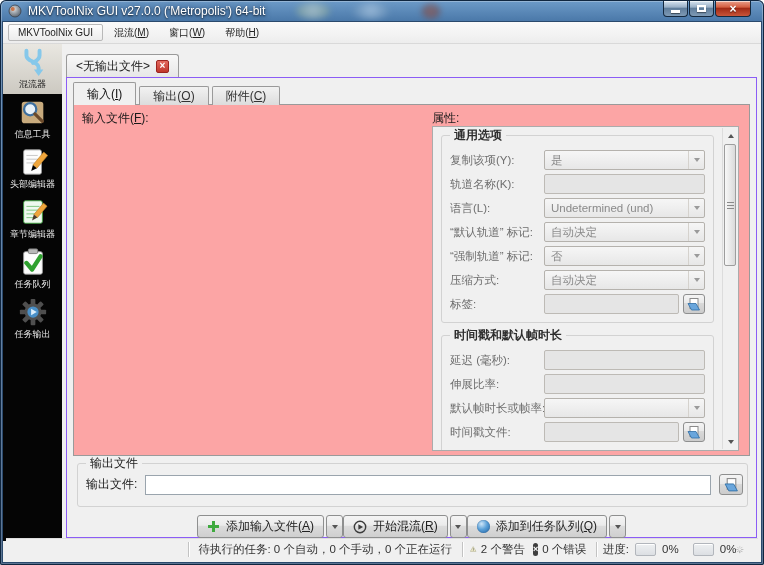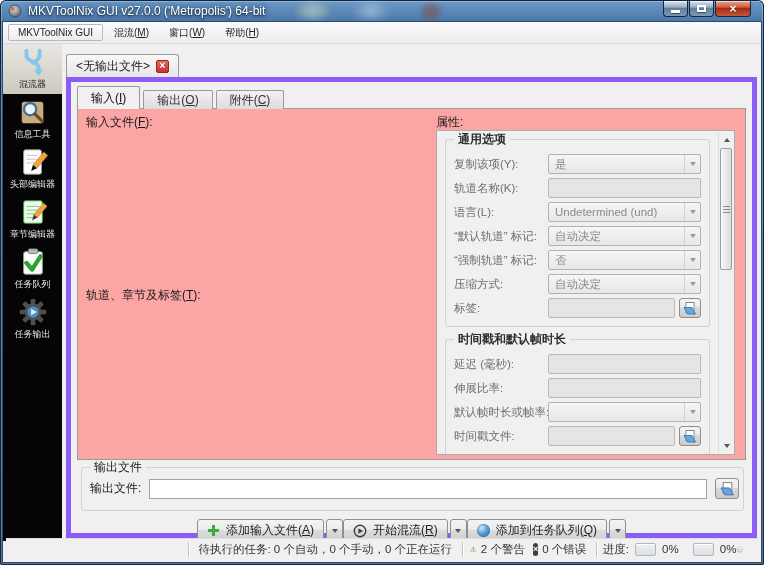--- a/index.html
+++ b/index.html
@@ -37,21 +37,21 @@
   .side-icon{width:30px;height:30px;display:block;}
   
   .main{position:absolute;left:59px;top:22px;right:0;bottom:21px;background:#f0f0f0;}
   .doc-tabbar{position:absolute;left:4px;top:10px;height:23px;display:flex;}
   .doc-tab{display:flex;align-items:center;gap:6px;padding:0 9px;font-size:12px;color:#222;
     border:1px solid #9a9a9a;border-bottom:none;border-radius:3px 3px 0 0;
     background:linear-gradient(#f8f8f8,#e7e7e7);}
   .tab-close{width:13px;height:13px;border-radius:2px;border:1px solid #9c2420;
     background:linear-gradient(#e4695f,#c0372c);color:#fff;font-size:10px;font-weight:bold;
     display:flex;align-items:center;justify-content:center;line-height:1;}
-  .page{position:absolute;left:4px;right:4px;top:33px;bottom:3px;border:5px solid #8b5cf6;background:#f0f0f0;}
+  .page{position:absolute;left:4px;right:4px;top:33px;bottom:3px;border:1px solid #8b5cf6;background:#f0f0f0;}
   
   .subtabs{position:absolute;left:6px;top:4px;height:23px;display:flex;align-items:flex-end;z-index:3;}
   .stab{height:19px;padding:0 13px;margin-right:3px;font-size:12px;color:#333;display:flex;align-items:center;
     border:1px solid #9a9a9a;border-bottom:none;border-radius:2px 2px 0 0;
     background:linear-gradient(#f2f2f2,#dcdcdc);}
   .stab.active{height:23px;background:#f0f0f0;color:#111;}
   .content-box{position:absolute;left:6px;right:6px;top:26px;height:352px;border:1px solid #9a9a9a;background:#fca5a5;z-index:2;}
   .sec-label{position:absolute;font-size:12px;color:#1a1a1a;white-space:nowrap;}
   .sec-label u{text-decoration:underline;}
   
@@ -251,21 +251,20 @@
         <div class="subtabs">
           <div class="stab active">输入(<u>I</u>)</div>
           <div class="stab">输出(<u>O</u>)</div>
           <div class="stab">附件(<u>C</u>)</div>
         </div>
 
         <div class="content-box">
 
           <span class="sec-label" style="left:8px;top:5px;">输入文件(<u>F</u>):</span>
 
-          <span class="sec-label" style="left:8px;top:178px;">轨道、章节及标签(<u>T</u>):</span>
 
           <span class="sec-label" style="left:358px;top:5px;">属性:</span>
           <div class="props-panel" style="left:358px;right:10px;top:21px;bottom:4px;">
 
             <div class="pgroup" style="top:8px;">
               <span class="pgroup-title">通用选项</span>
               <div class="prow" style="margin-top:8px;">
                 <span class="plabel">复制该项(Y):</span>
                 <div class="pctrl">
                     <div class="combo">

